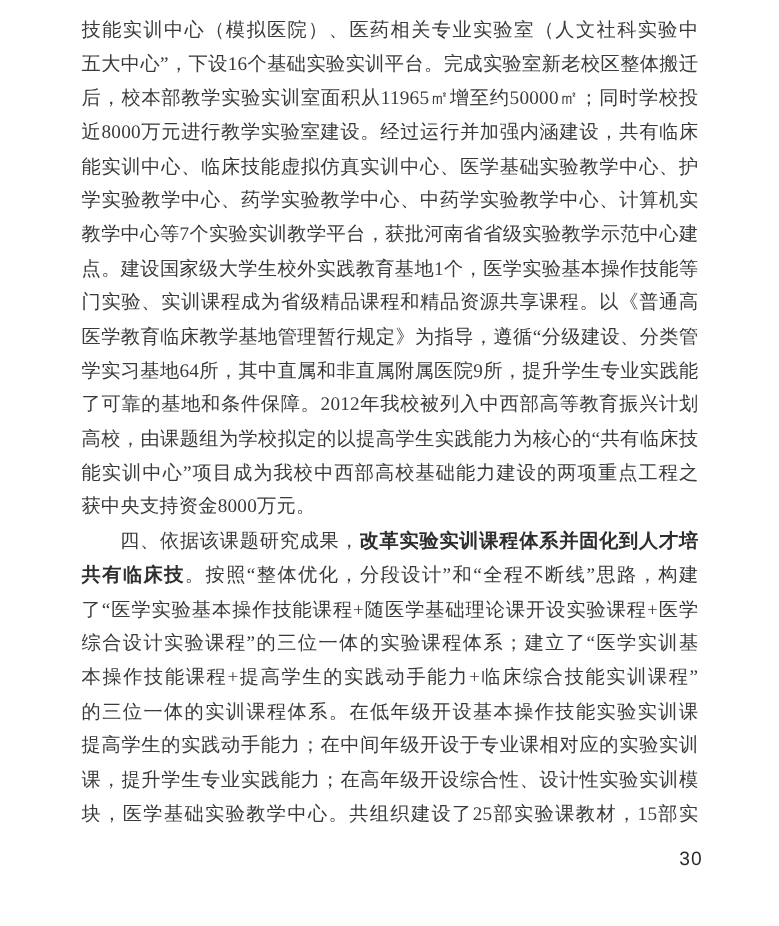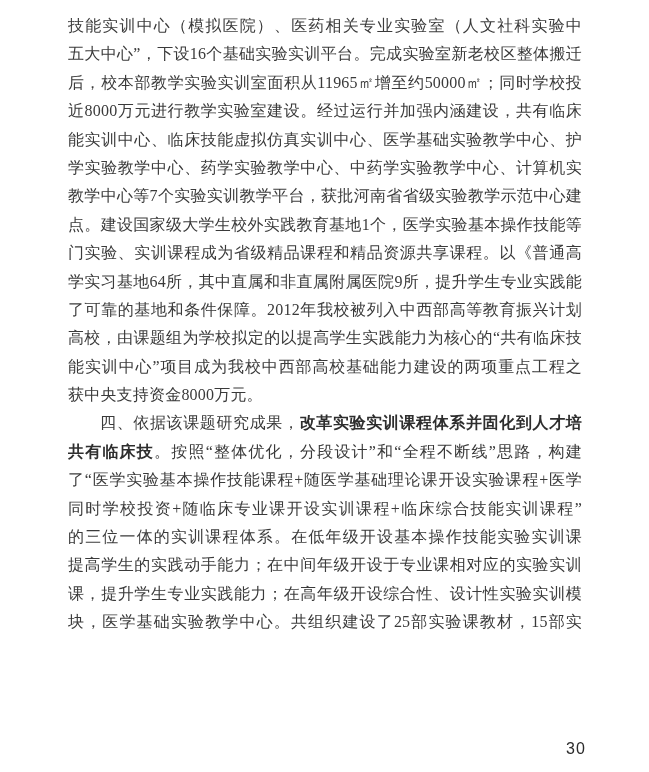--- a/index.html
+++ b/index.html
@@ -42,21 +42,21 @@
   }
   .line.indent {
     text-indent: 32px;
   }
   .line .b {
     font-weight: bold;
     color: #2e2e2e;
   }
   .page-number {
     position: absolute;
-    top: 740px;
+    top: 708px;
     left: 566px;
     font-size: 16px;
     color: #2b2b2b;
     font-family: "Liberation Sans", "DejaVu Sans", sans-serif;
     letter-spacing: 1px;
   }
 </style>
 </head>
 <body>
 
@@ -64,28 +64,30 @@
   <div class="text-block">
       <div class="line"><span>技能实训中心（模拟医院）、医药相关专业实验室（人文社科实验中心）</span></div>
       <div class="line"><span>五大中心”，下设16个基础实验实训平台。完成实验室新老校区整体搬迁</span></div>
       <div class="line"><span>后，校本部教学实验实训室面积从11965㎡增至约50000㎡；同时学校投资</span></div>
       <div class="line"><span>近8000万元进行教学实验室建设。经过运行并加强内涵建设，共有临床技</span></div>
       <div class="line"><span>能实训中心、临床技能虚拟仿真实训中心、医学基础实验教学中心、护理</span></div>
       <div class="line"><span>学实验教学中心、药学实验教学中心、中药学实验教学中心、计算机实验</span></div>
       <div class="line"><span>教学中心等7个实验实训教学平台，获批河南省省级实验教学示范中心建设</span></div>
       <div class="line"><span>点。建设国家级大学生校外实践教育基地1个，医学实验基本操作技能等9</span></div>
       <div class="line"><span>门实验、实训课程成为省级精品课程和精品资源共享课程。以《普通高等</span></div>
+      <div class="line"><span>医学教育临床教学基地管理暂行规定》为指导，遵循“分级建设、分类管</span></div>
       <div class="line"><span>学实习基地64所，其中直属和非直属附属医院9所，提升学生专业实践能力</span></div>
       <div class="line"><span>了可靠的基地和条件保障。2012年我校被列入中西部高等教育振兴计划</span></div>
       <div class="line"><span>高校，由课题组为学校拟定的以提高学生实践能力为核心的“共有临床技</span></div>
       <div class="line"><span>能实训中心”项目成为我校中西部高校基础能力建设的两项重点工程之一，</span></div>
       <div class="line short"><span>获中央支持资金8000万元。</span></div>
       <div class="line indent"><span>四、依据该课题研究成果，</span><span class="b">改革实验实训课程体系并固化到人才培养</span></div>
       <div class="line"><span class="b">共有临床技</span><span>。按照“整体优化，分段设计”和“全程不断线”思路，构建</span></div>
       <div class="line"><span>了“医学实验基本操作技能课程+随医学基础理论课开设实验课程+医学</span></div>
-      <div class="line"><span>同时学校投资+随临床专业课开设实训课程+临床综合技能实训课程”</span></div>
+      <div class="line"><span>综合设计实验课程”的三位一体的实验课程体系；建立了“医学实训基</span></div>
+      <div class="line"><span>本操作技能课程+提高学生的实践动手能力+临床综合技能实训课程”</span></div>
       <div class="line"><span>的三位一体的实训课程体系。在低年级开设基本操作技能实验实训课程，</span></div>
       <div class="line"><span>提高学生的实践动手能力；在中间年级开设于专业课相对应的实验实训</span></div>
       <div class="line"><span>课，提升学生专业实践能力；在高年级开设综合性、设计性实验实训模</span></div>
       <div class="line"><span>块，医学基础实验教学中心。共组织建设了25部实验课教材，15部实</span></div>
     </div>
   <div class="page-number">30</div>
 </div>
 
 </body></html>

